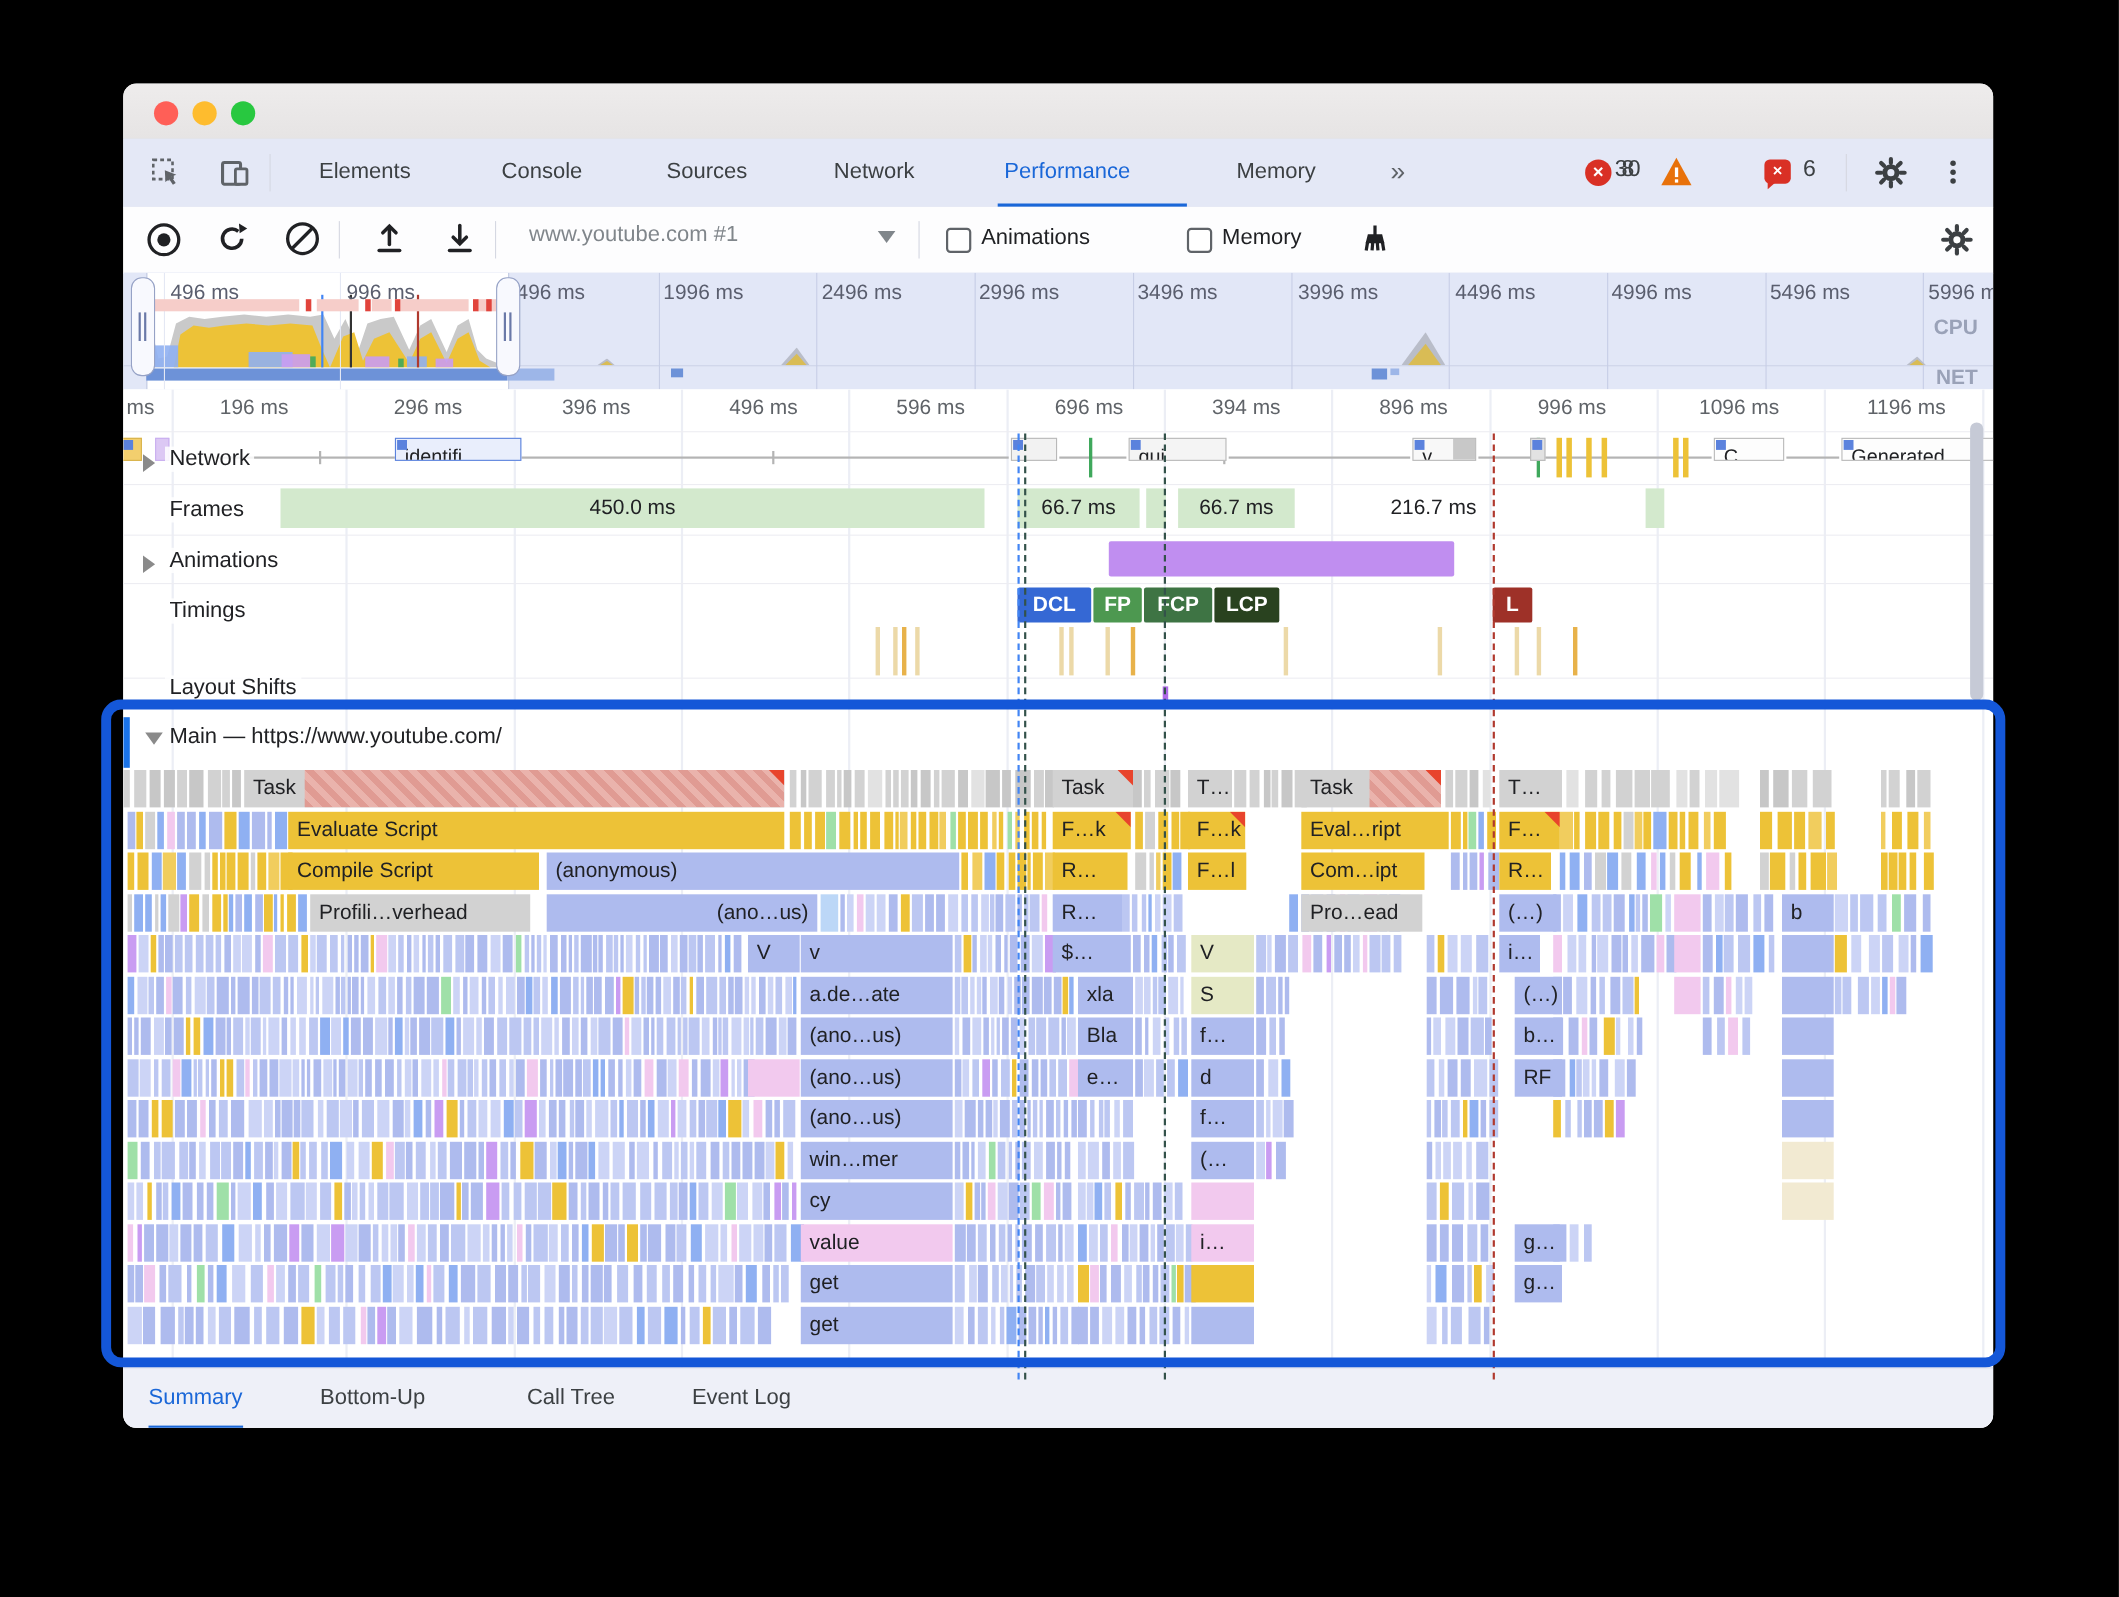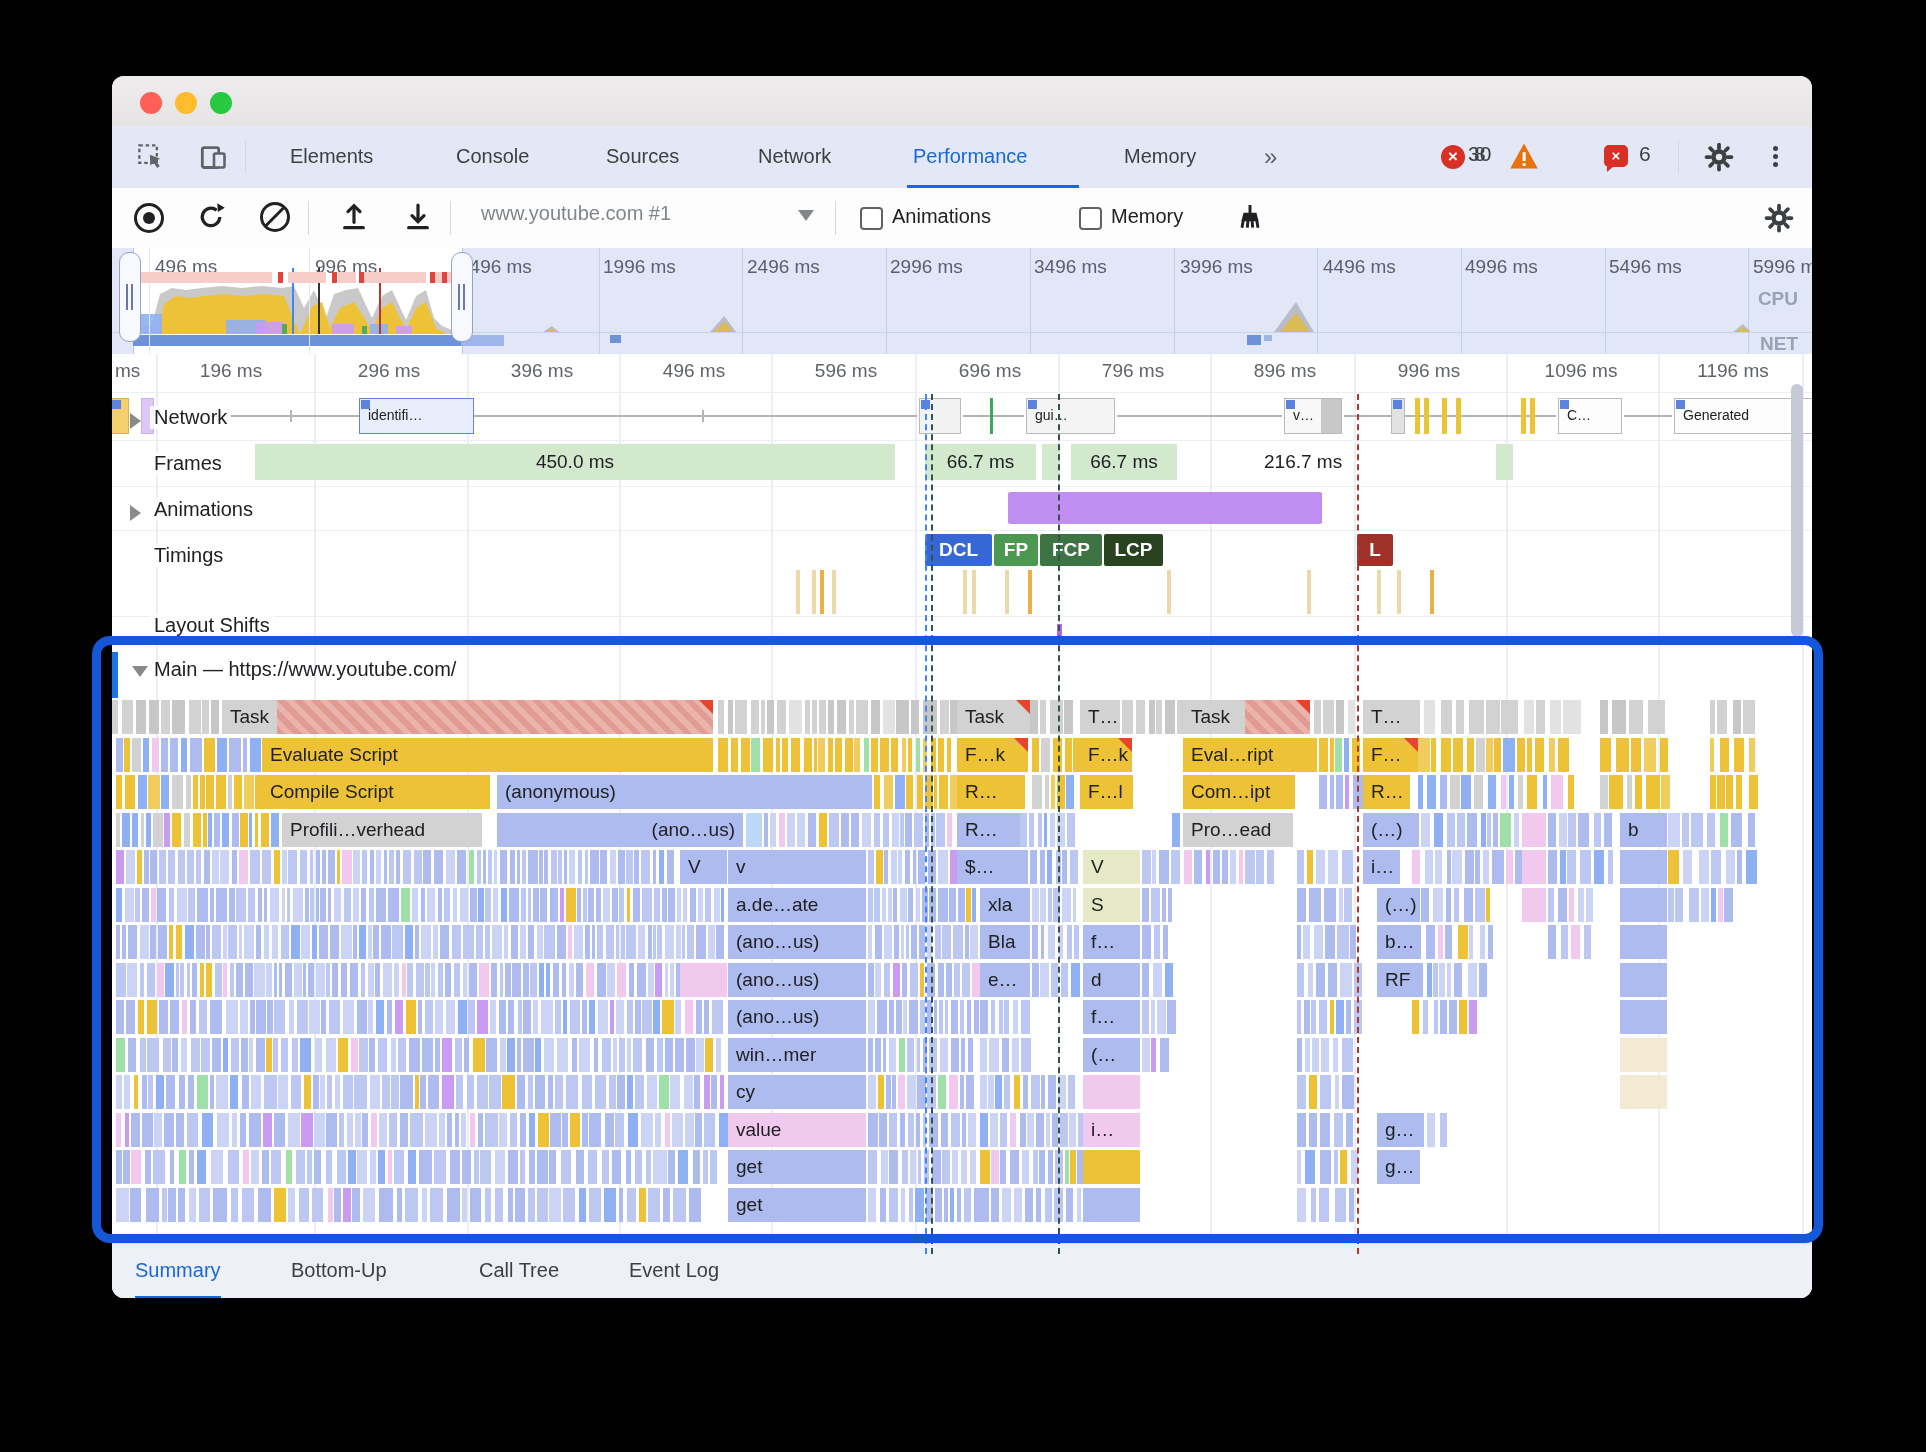--- a/index.html
+++ b/index.html
@@ -27,21 +27,21 @@
   .redseg{position:absolute;top:24px;height:11px;background:#f6cdc9;}
   .redtick{position:absolute;top:24px;height:11px;width:5px;background:#e1443c;}
   .net-sep{position:absolute;left:0;top:84px;width:100%;height:1px;background:#ccd3e8;}
   .detail{position:absolute;left:0;top:278px;width:100%;height:965px;background:#fff;overflow:hidden;}
   .grid{position:absolute;top:0;width:2px;height:100%;background:#eceef5;}
   .ruler-label{position:absolute;top:6px;font-size:19px;color:#5f6368;transform:translateX(-50%);white-space:nowrap;}
   .hline{position:absolute;left:0;width:100%;height:1px;background:#ededf2;}
   .trlabel{position:absolute;left:38px;font-size:20px;color:#202124;white-space:nowrap;background:rgba(255,255,255,.85);padding:0 4px;z-index:3;}
   .tri-r{width:0;height:0;border-top:8px solid transparent;border-bottom:8px solid transparent;border-left:11px solid #8a8a8a;position:absolute;z-index:3;}
   .tri-d{width:0;height:0;border-left:8px solid transparent;border-right:8px solid transparent;border-top:11px solid #8a8a8a;position:absolute;z-index:3;}
-  .chip{position:absolute;top:44px;height:36px;box-sizing:border-box;border:1.5px solid #b9b9b9;background:#f4f4f4;font-size:14px;color:#202124;line-height:33px;padding-left:8px;white-space:nowrap;overflow:hidden;z-index:2;}
+  .chip{position:absolute;top:44px;height:21px;box-sizing:border-box;border:1.5px solid #b9b9b9;background:#f4f4f4;font-size:18px;color:#202124;line-height:33px;padding-left:8px;white-space:nowrap;overflow:hidden;z-index:2;}
   .chip .sq{position:absolute;left:1px;top:1px;width:9px;height:9px;background:#5b82dd;}
   .fbar{position:absolute;height:34px;font-size:19px;line-height:34px;color:#202124;white-space:nowrap;overflow:hidden;z-index:1;}
   .fbar .lbl{padding-left:8px;display:block;overflow:hidden;}
   .corner{position:absolute;right:0;top:0;width:0;height:0;border-left:14px solid transparent;border-top:14px solid #e8442c;z-index:2;}
   .stripe{position:absolute;top:0;bottom:0;right:0;background:repeating-linear-gradient(45deg,#e09b93 0 6px,#eab3ac 6px 12px);}
   .vdash{position:absolute;width:0;border-left:2px dashed;z-index:6;}
   .badge{position:absolute;height:32px;line-height:32px;text-align:center;color:#fff;font-size:19px;font-weight:bold;border-radius:2px;z-index:3;}
   .tick{position:absolute;width:4px;z-index:1;}
   .bottomtabs{position:absolute;left:0;top:1167px;width:100%;height:55px;background:#eef0f8;border-top:1px solid #d8dbe8;}
   .btab{position:absolute;top:0;height:52px;line-height:52px;font-size:20px;color:#3c4043;}
@@ -275,21 +275,21 @@
           <div class="grid" style="left: 1690px;"></div>
         </div>
       <div class="abs" style="left:3px;top:6px;font-size:19px;color:#5f6368;">ms</div>
       <div id="rulerlayer">
           <div class="ruler-label" style="left: 119px;">196 ms</div>
           <div class="ruler-label" style="left: 277px;">296 ms</div>
           <div class="ruler-label" style="left: 430px;">396 ms</div>
           <div class="ruler-label" style="left: 582px;">496 ms</div>
           <div class="ruler-label" style="left: 734px;">596 ms</div>
           <div class="ruler-label" style="left: 878px;">696 ms</div>
-          <div class="ruler-label" style="left: 1021px;">796 ms</div>
+          <div class="ruler-label" style="left: 1021px;">394 ms</div>
           <div class="ruler-label" style="left: 1173px;">896 ms</div>
           <div class="ruler-label" style="left: 1317px;">996 ms</div>
           <div class="ruler-label" style="left: 1469px;">1096 ms</div>
           <div class="ruler-label" style="left: 1621px;">1196 ms</div>
         </div>
       <div class="hline" style="top:38px;"></div>
 
       <div class="tri-r" style="left:18px;top:59px;"></div>
       <div class="trlabel" style="top:52px;">Network</div>
       <div id="networklayer">

